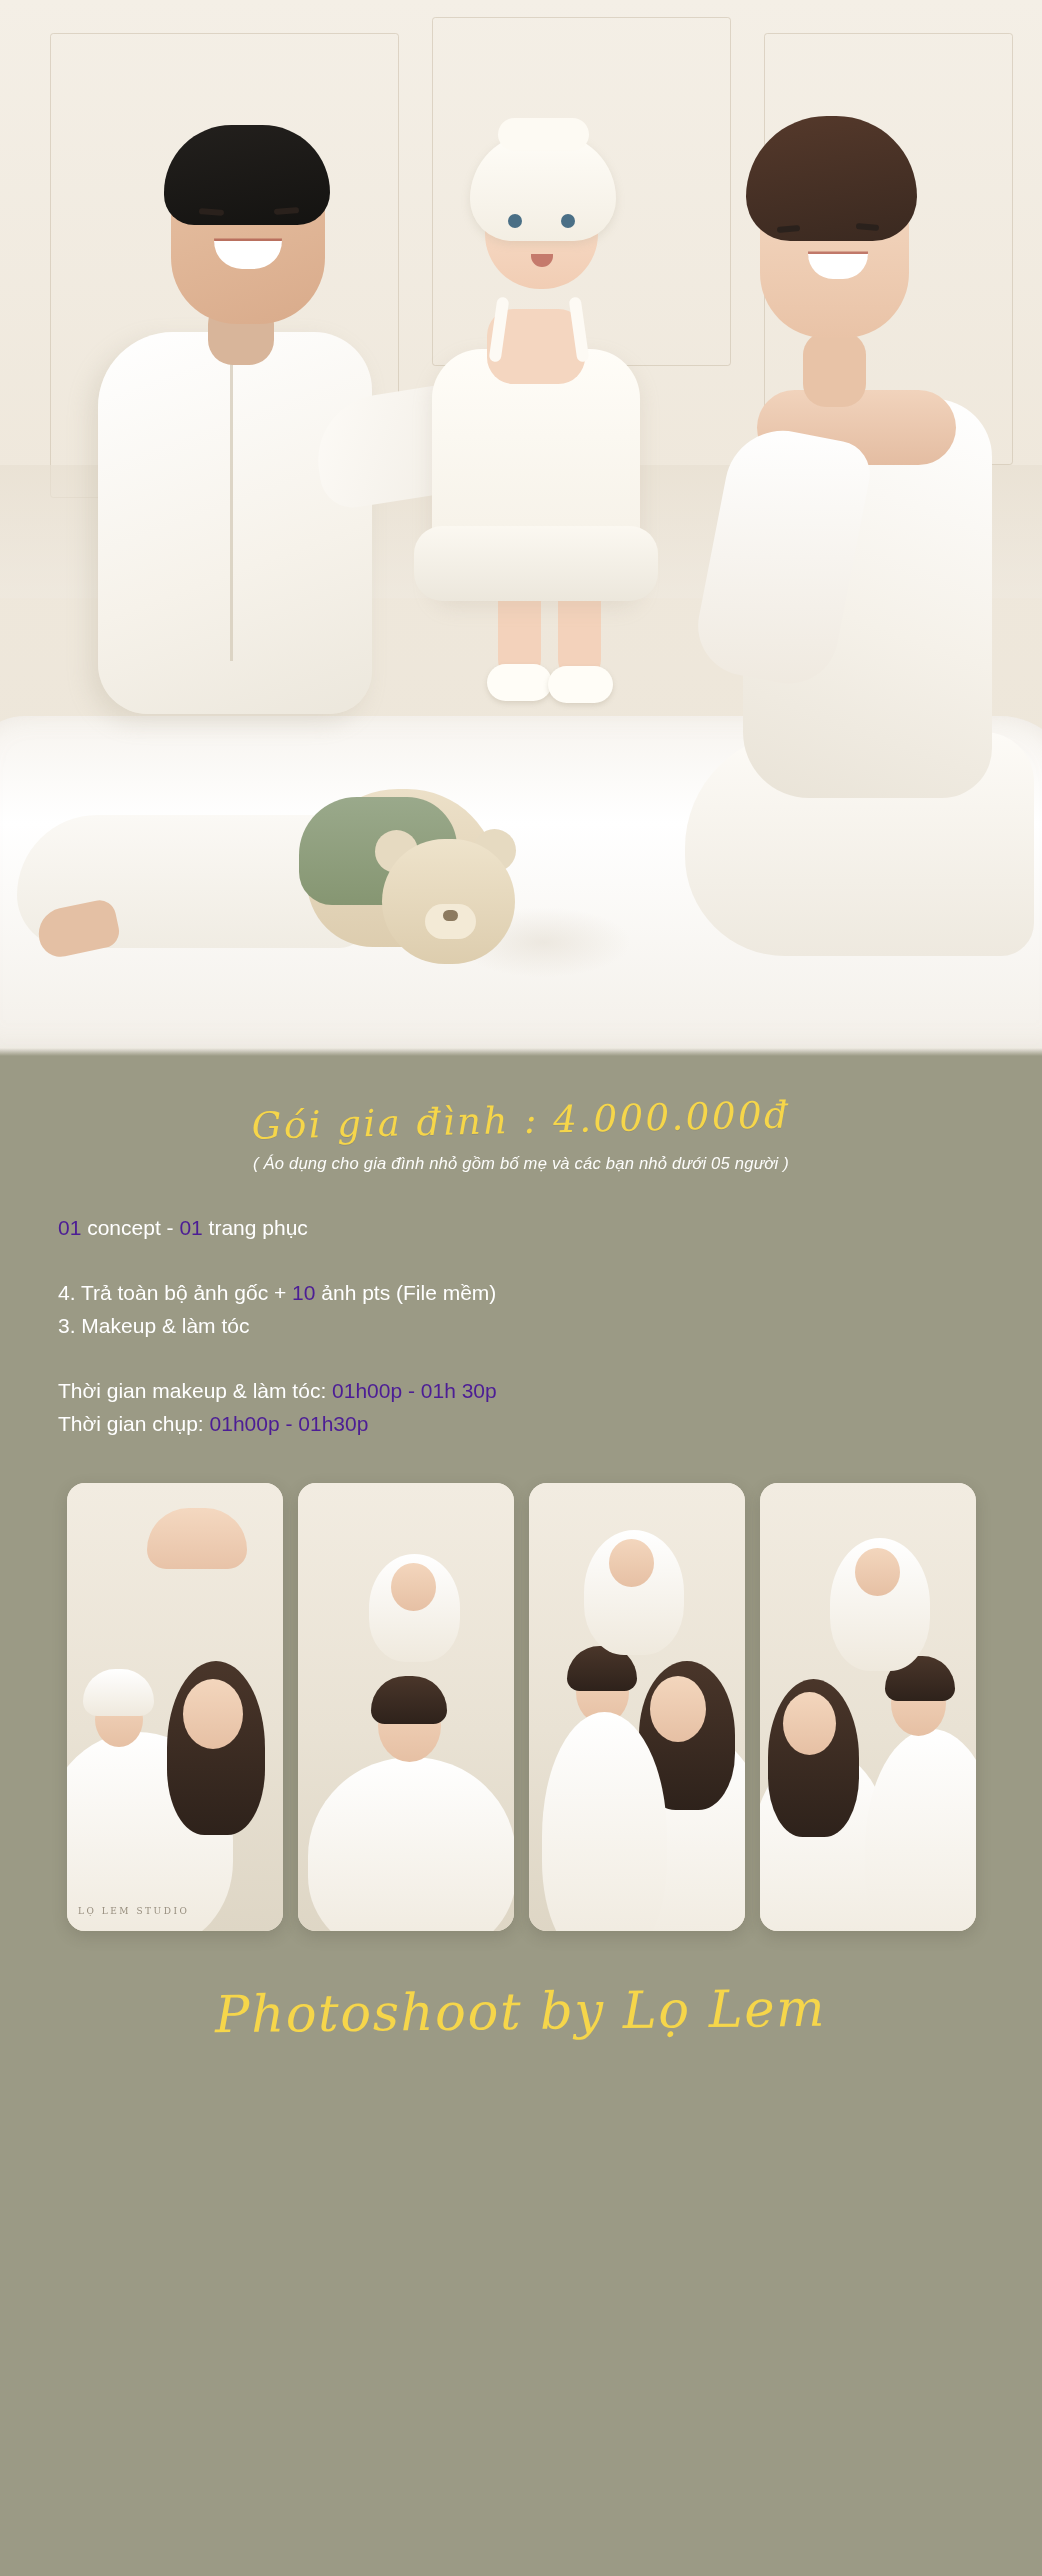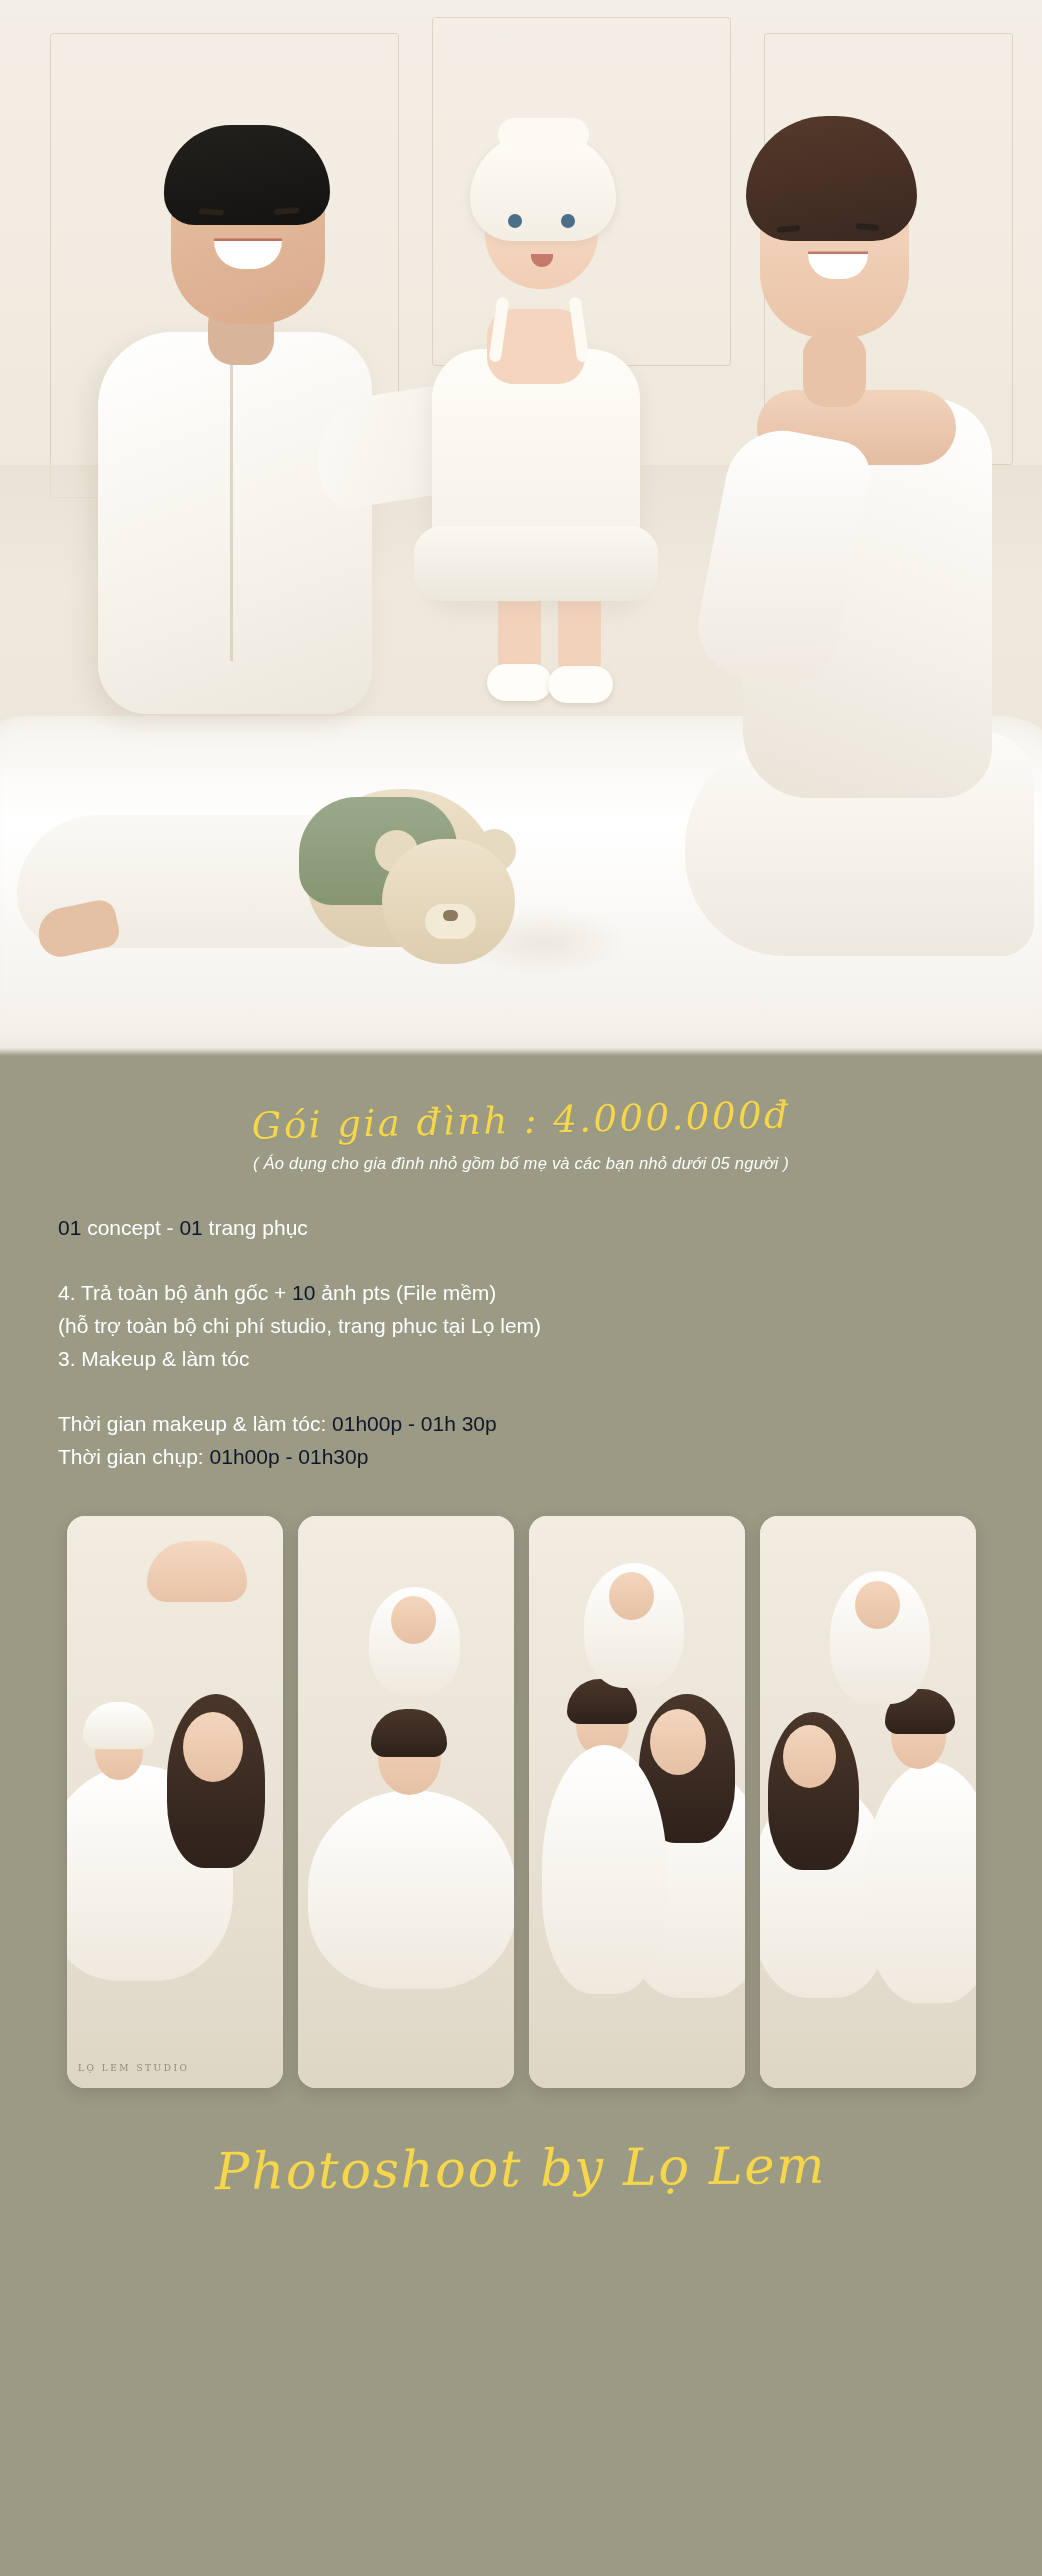--- a/index.html
+++ b/index.html
@@ -245,34 +245,34 @@
   }
   .subtitle {
     text-align:center;
     font-style:italic;
     font-size:16.6px;
     color:#fdfdfb;
     margin-bottom:37px;
     letter-spacing:0.2px;
   }
   .line { font-size:21px; line-height:33px; color:#ffffff; }
-  .hl { color:#0f172a; }
+  .hl { color:#4c1d95; }
   .gap-md { height:32px; }
 
   
   .gallery {
     display:flex;
     gap:15px;
     padding:0 58px;
     margin-top:43px;
     justify-content:center;
   }
   .shot {
     width:216px;
-    height:572px;
+    height:448px;
     border-radius:18px;
     overflow:hidden;
     position:relative;
     background:#efe9dd;
     box-shadow:0 5px 15px rgba(60,58,45,.18);
   }
   .shot .sky {
     position:absolute; inset:0;
     background:linear-gradient(180deg,#f2ece1 0%, #e9e2d4 55%, #ded6c5 100%);
   }
@@ -379,21 +379,20 @@
 
     <div class="line">
       <span class="hl">01</span><span> concept - </span><span class="hl">01</span><span> trang phục</span>
     </div>
 
     <div class="gap-md"></div>
 
     <div class="line">
       <span>4. Trả toàn bộ ảnh gốc + </span><span class="hl">10</span><span> ảnh pts (File mềm)</span>
     </div>
-    <div class="line">(hỗ trợ toàn bộ chi phí studio, trang phục tại Lọ lem)</div>
     <div class="line">3. Makeup &amp; làm tóc</div>
 
     <div class="gap-md"></div>
 
     <div class="line">
       <span>Thời gian makeup &amp; làm tóc:  </span><span class="hl">01h00p - 01h 30p</span>
     </div>
     <div class="line">
       <span>Thời gian  chụp: </span><span class="hl">01h00p - 01h30p</span>
     </div>

